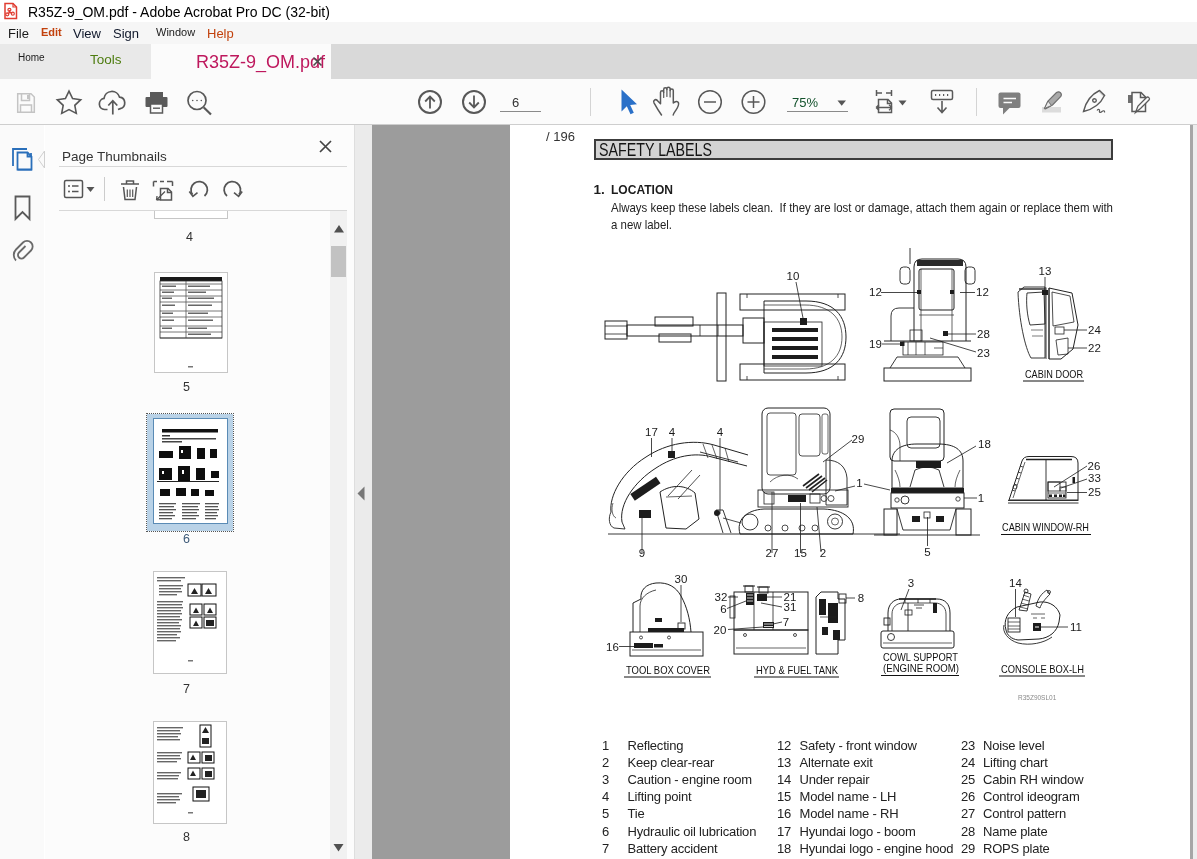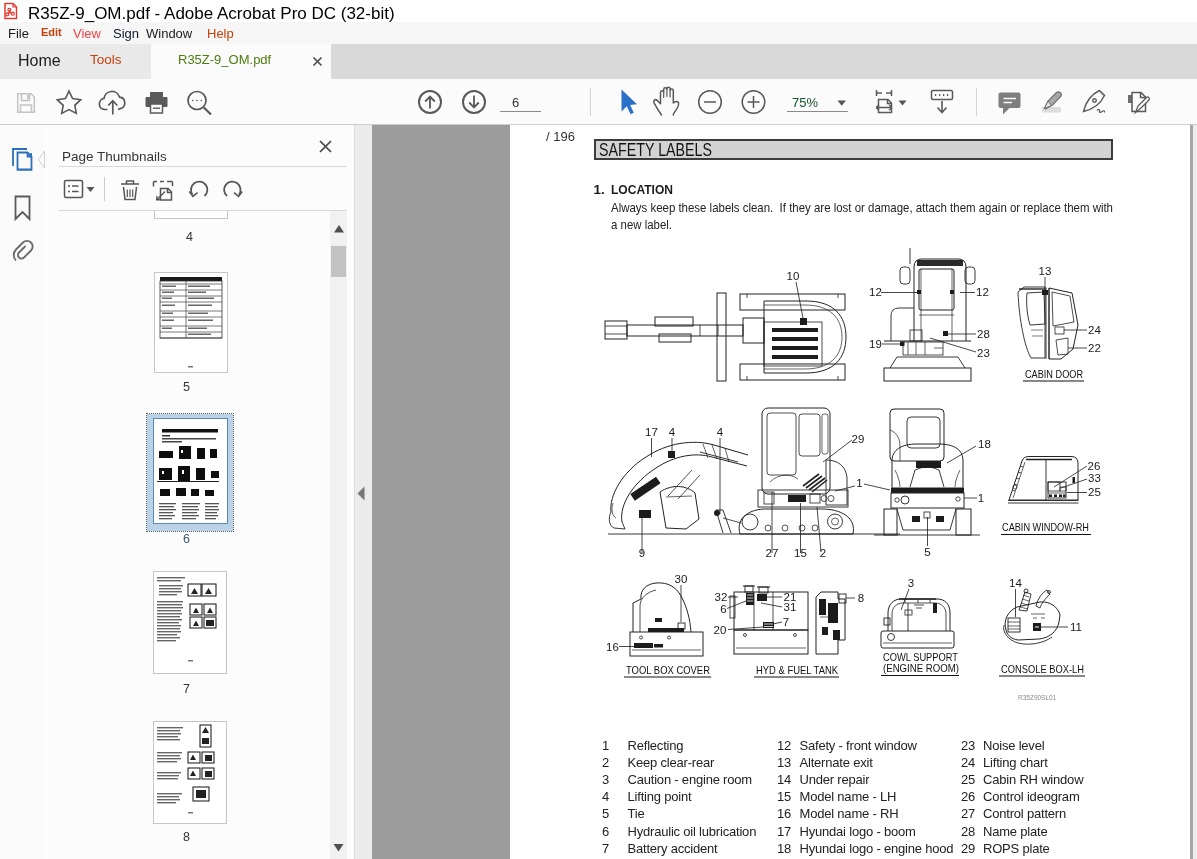--- a/index.html
+++ b/index.html
@@ -23,30 +23,30 @@
 
   <div class="abs" style="left:0;top:125px;width:44px;height:734px;background:#fafafa;"></div>
   <div class="abs" style="left:45px;top:125px;width:309px;height:734px;background:#fcfcfc;"></div>
   <div class="abs" style="left:354px;top:125px;width:18px;height:734px;background:#ebebeb;border-left:1px solid #dedede;"></div>
   <div class="abs" style="left:372px;top:125px;width:825px;height:734px;background:#9c9c9c;"></div>
   <div class="abs" style="left:510px;top:125px;width:680px;height:734px;background:#fff;"></div>
 
   <div class="abs" style="left:1190px;top:125px;width:7px;height:734px;background:#ededed;"></div>
   <div class="abs" style="left:1190px;top:125px;width:3px;height:734px;background:#a6a6a6;"></div>
 
-  <div class="abs" style="left:28px;top:4px;font-size:17px;color:#000;text-align:center;">R35Z-9_OM.pdf - Adobe Acrobat Pro DC (32-bit)</div>
+  <div class="abs" style="left:28px;top:4px;font-size:14px;color:#000;text-align:center;">R35Z-9_OM.pdf - Adobe Acrobat Pro DC (32-bit)</div>
   <div class="abs" style="left:8px;top:26px;font-size:13px;color:#1a1a1a;">File</div>
   <div class="abs" style="left:41px;top:26px;font-size:11px;color:#c2410c;font-weight:bold;">Edit</div>
-  <div class="abs" style="left:73px;top:26px;font-size:13px;color:#ef4444;">View</div>
+  <div class="abs" style="left:73px;top:26px;font-size:13px;color:#0f172a;">View</div>
   <div class="abs" style="left:113px;top:26px;font-size:13px;color:#0f172a;">Sign</div>
-  <div class="abs" style="left:146px;top:26px;font-size:13px;color:#1a1a1a;">Window</div>
+  <div class="abs" style="left:156px;top:26px;font-size:11px;color:#1a1a1a;">Window</div>
   <div class="abs" style="left:207px;top:26px;font-size:13px;color:#c2410c;">Help</div>
-  <div class="abs" style="left:18px;top:52px;font-size:16px;color:#1c1c1c;">Home</div>
-  <div class="abs" style="left:90px;top:52px;font-size:13.5px;color:#c2410c;">Tools</div>
-  <div class="abs" style="left:178px;top:52px;font-size:13px;color:#4d7c0f;">R35Z-9_OM.pdf</div>
+  <div class="abs" style="left:18px;top:52px;font-size:10px;color:#1c1c1c;">Home</div>
+  <div class="abs" style="left:90px;top:52px;font-size:13.5px;color:#4d7c0f;">Tools</div>
+  <div class="abs" style="left:196px;top:52px;font-size:18px;color:#be185d;">R35Z-9_OM.pdf</div>
 
   <div class="abs" style="left:512px;top:95px;font-size:13px;color:#333;">6</div>
   <div class="abs" style="left:500px;top:111px;width:41px;height:1px;background:#8a8a8a;"></div>
   <div class="abs" style="left:546px;top:95px;font-size:13px;color:#333;margin-top:34px;">/ 196</div>
   <div class="abs" style="left:792px;top:95px;font-size:13px;color:#14532d;">75%</div>
   <div class="abs" style="left:787px;top:111px;width:61px;height:1px;background:#8a8a8a;"></div>
   <div class="abs" style="left:590px;top:88px;width:1px;height:28px;background:#d4d4d4;"></div>
   <div class="abs" style="left:976px;top:88px;width:1px;height:28px;background:#d4d4d4;"></div>
 
   <div class="abs" style="left:62px;top:139px;font-size:13.5px;color:#333;margin-top:10px;">Page Thumbnails</div>

